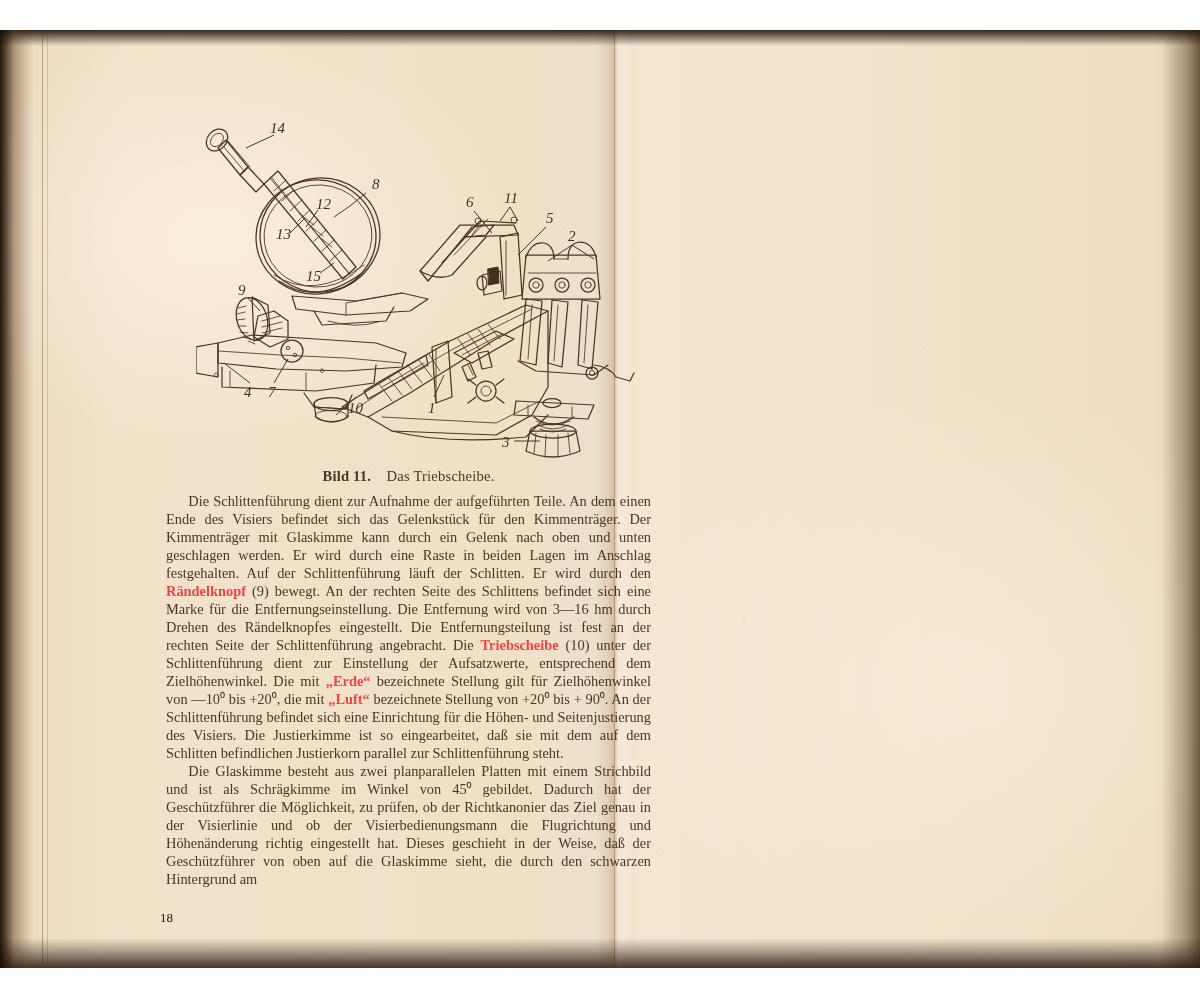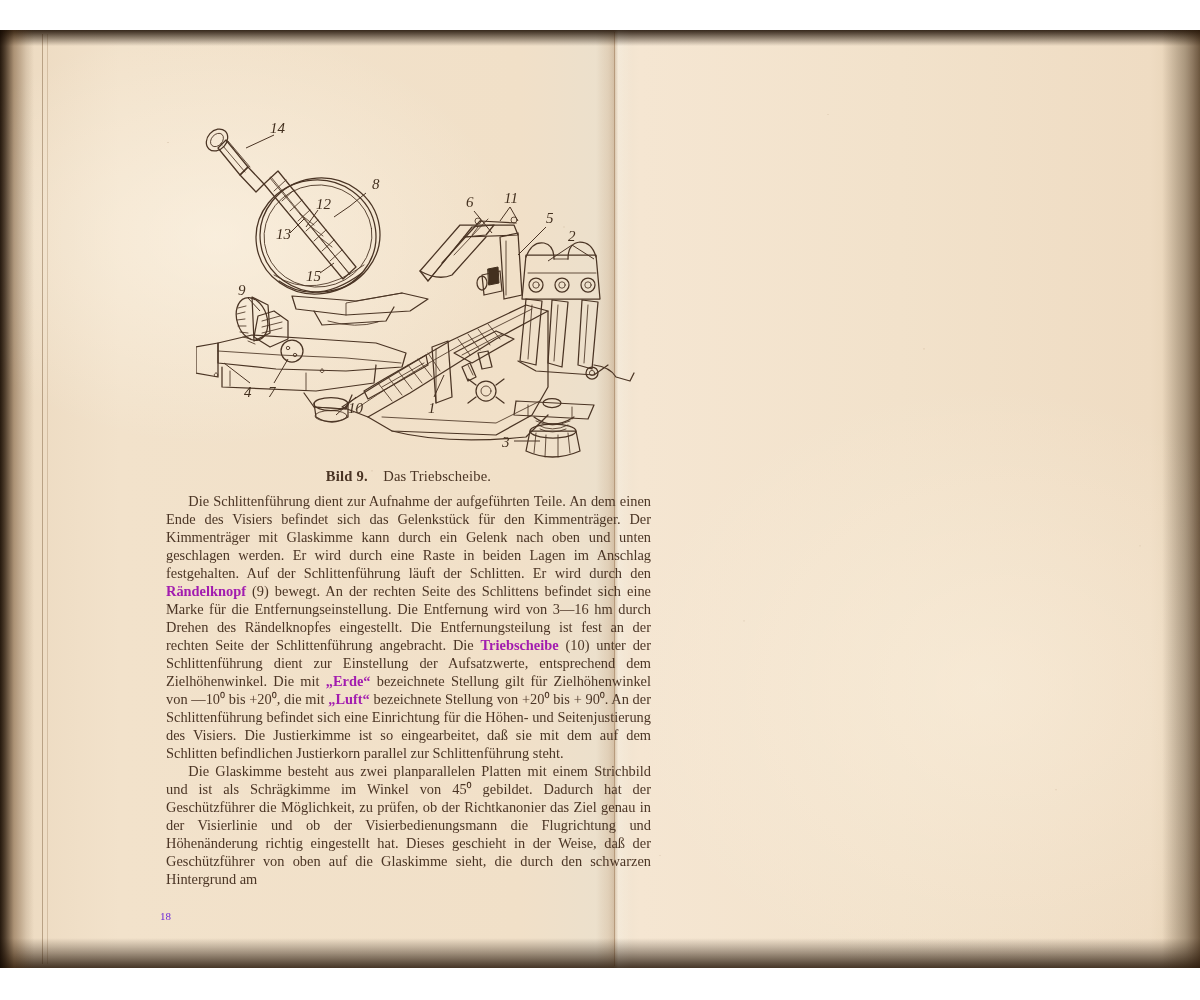--- a/index.html
+++ b/index.html
@@ -149,42 +149,42 @@
     text-justify: inter-word;
     hyphens: none;
   }
   #left-text  { left: 110px; top: 462px; width: 485px; }
 
   p.para {
     margin: 0;
     text-indent: 1.55em;
   }
 
-  b, .bold { font-weight: bold; color: #a21caf; }
+  b, .bold { font-weight: bold; color: #ef4444; }
 
   
   #fig-caption {
     position: absolute;
     left: 110px;
     top: 438px;
     width: 485px;
     text-align: center;
     font-size: 14.6px;
     font-family: "Liberation Serif", serif;
     color: #4b3525;
     letter-spacing: .2px;
   }
   #fig-caption .cap-bild { font-weight: bold; }
 
   
   .folio {
     position: absolute;
     font-family: "Liberation Serif", serif;
-    font-size: 11px;
-    color: #6d28d9;
+    font-size: 13px;
+    color: #0f172a;
   }
   #folio-left  { left: 104px;  top: 880px; }
 
   
   #figure {
     position: absolute;
     left: 140px;
     top: 85px;
     width: 480px;
     height: 350px;
@@ -375,21 +375,21 @@
         <text class="callout" x="232" y="298">1</text>
         <text class="callout" x="306" y="332">3</text>
         <text class="callout" x="270" y="92">6</text>
         <text class="callout" x="308" y="88">11</text>
         <text class="callout" x="350" y="108">5</text>
         <text class="callout" x="372" y="126">2</text>
       </svg>
     </div>
 
     <div id="fig-caption">
-      <span class="cap-bild">Bild 9.</span>
+      <span class="cap-bild">Bild 11.</span>
       &nbsp;&nbsp;
       <span>Das Triebscheibe.</span>
     </div>
 
     <div class="textcol" id="left-text">
       <p class="para"><span>Die Schlittenführung dient zur Aufnahme der aufgeführten Teile. An dem einen Ende des Visiers befindet sich das Gelenkstück für den Kimmenträger. Der Kimmenträger mit Glaskimme kann durch ein Gelenk nach oben und unten geschlagen werden. Er wird durch eine Raste in beiden Lagen im Anschlag festgehalten. Auf der Schlittenführung läuft der Schlitten. Er wird durch den </span><b>Rändelknopf</b><span> (9) bewegt. An der rechten Seite des Schlittens befindet sich eine Marke für die Entfernungseinstellung. Die Entfernung wird von 3—16 hm durch Drehen des Rändelknopfes eingestellt. Die Entfernungsteilung ist fest an der rechten Seite der Schlittenführung angebracht. Die </span><b>Triebscheibe</b><span> (10) unter der Schlittenführung dient zur Einstellung der Aufsatzwerte, entsprechend dem Zielhöhenwinkel. Die mit </span><b>„Erde“</b><span> bezeichnete Stellung gilt für Zielhöhenwinkel von —10⁰ bis +20⁰, die mit </span><b>„Luft“</b><span> bezeichnete Stellung von +20⁰ bis + 90⁰. An der Schlittenführung befindet sich eine Einrichtung für die Höhen- und Seitenjustierung des Visiers. Die Justierkimme ist so eingearbeitet, daß sie mit dem auf dem Schlitten befindlichen Justierkorn parallel zur Schlittenführung steht.</span></p>
 
       <p class="para">Die Glaskimme besteht aus zwei planparallelen Platten mit einem Strichbild und ist als Schrägkimme im Winkel von 45⁰ gebildet. Dadurch hat der Geschützführer die Möglichkeit, zu prüfen, ob der Richtkanonier das Ziel genau in der Visierlinie und ob der Visierbedienungsmann die Flugrichtung und Höhenänderung richtig eingestellt hat. Dieses geschieht in der Weise, daß der Geschützführer von oben auf die Glaskimme sieht, die durch den schwarzen Hintergrund am</p>
     </div>
 

